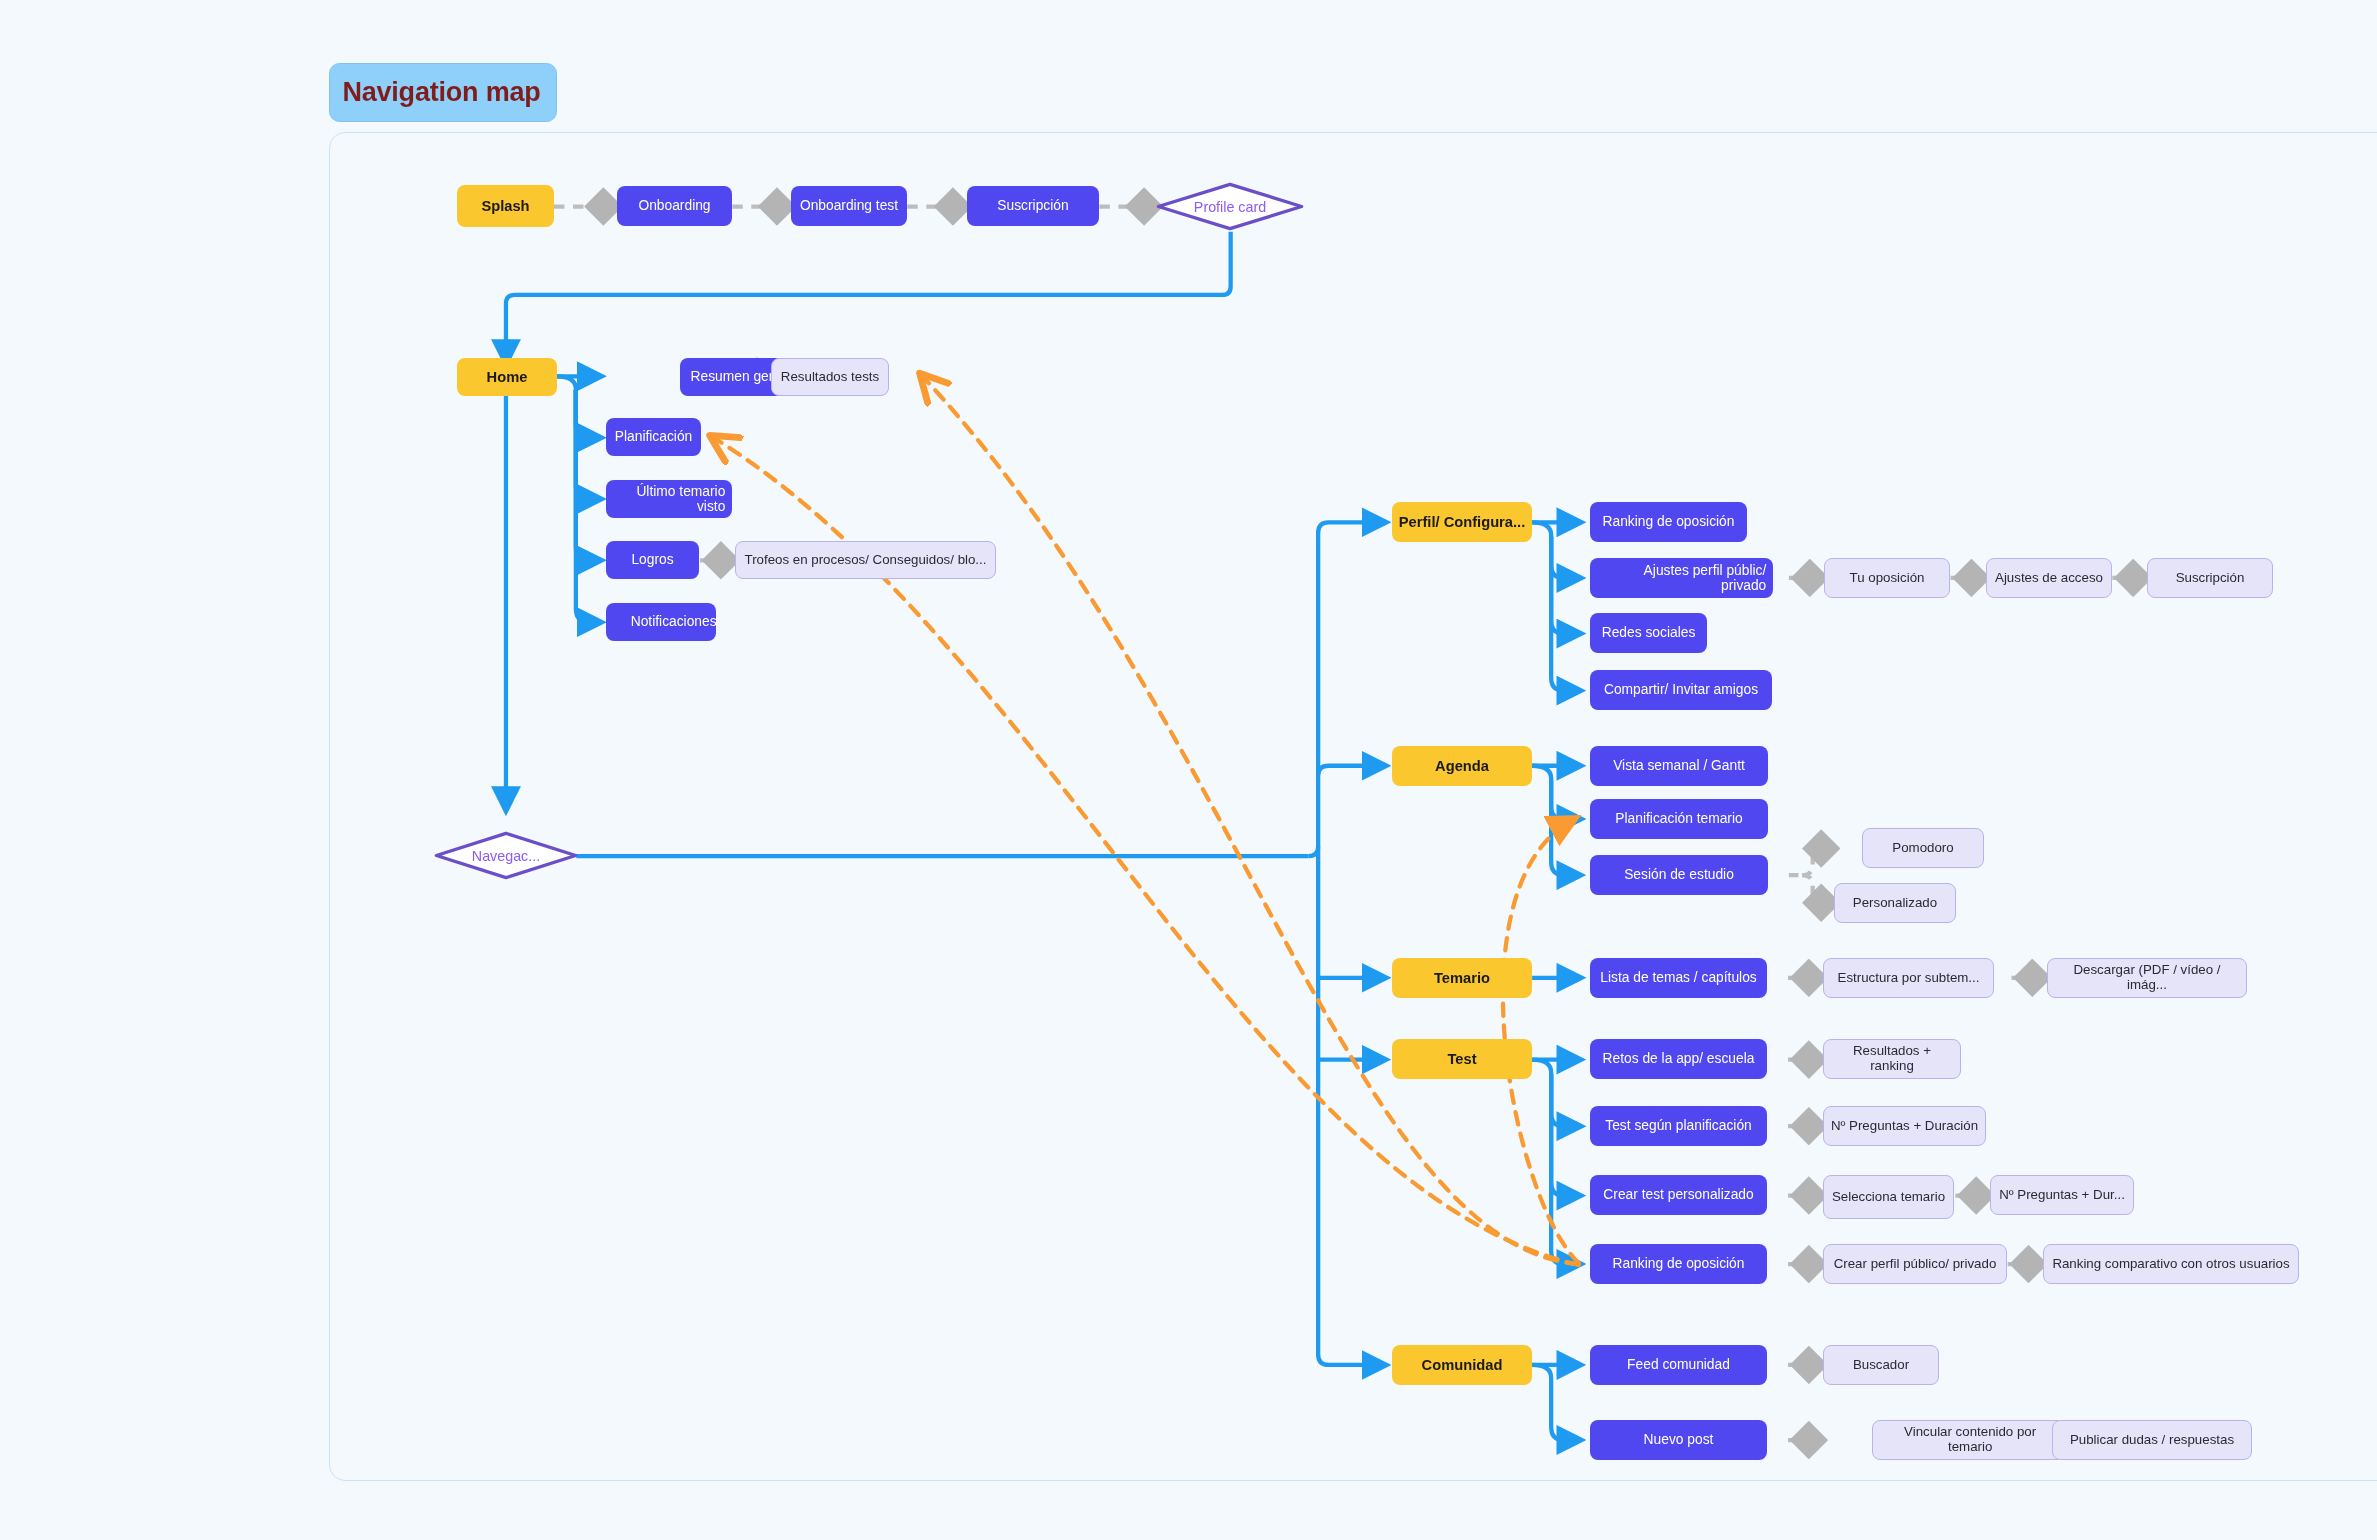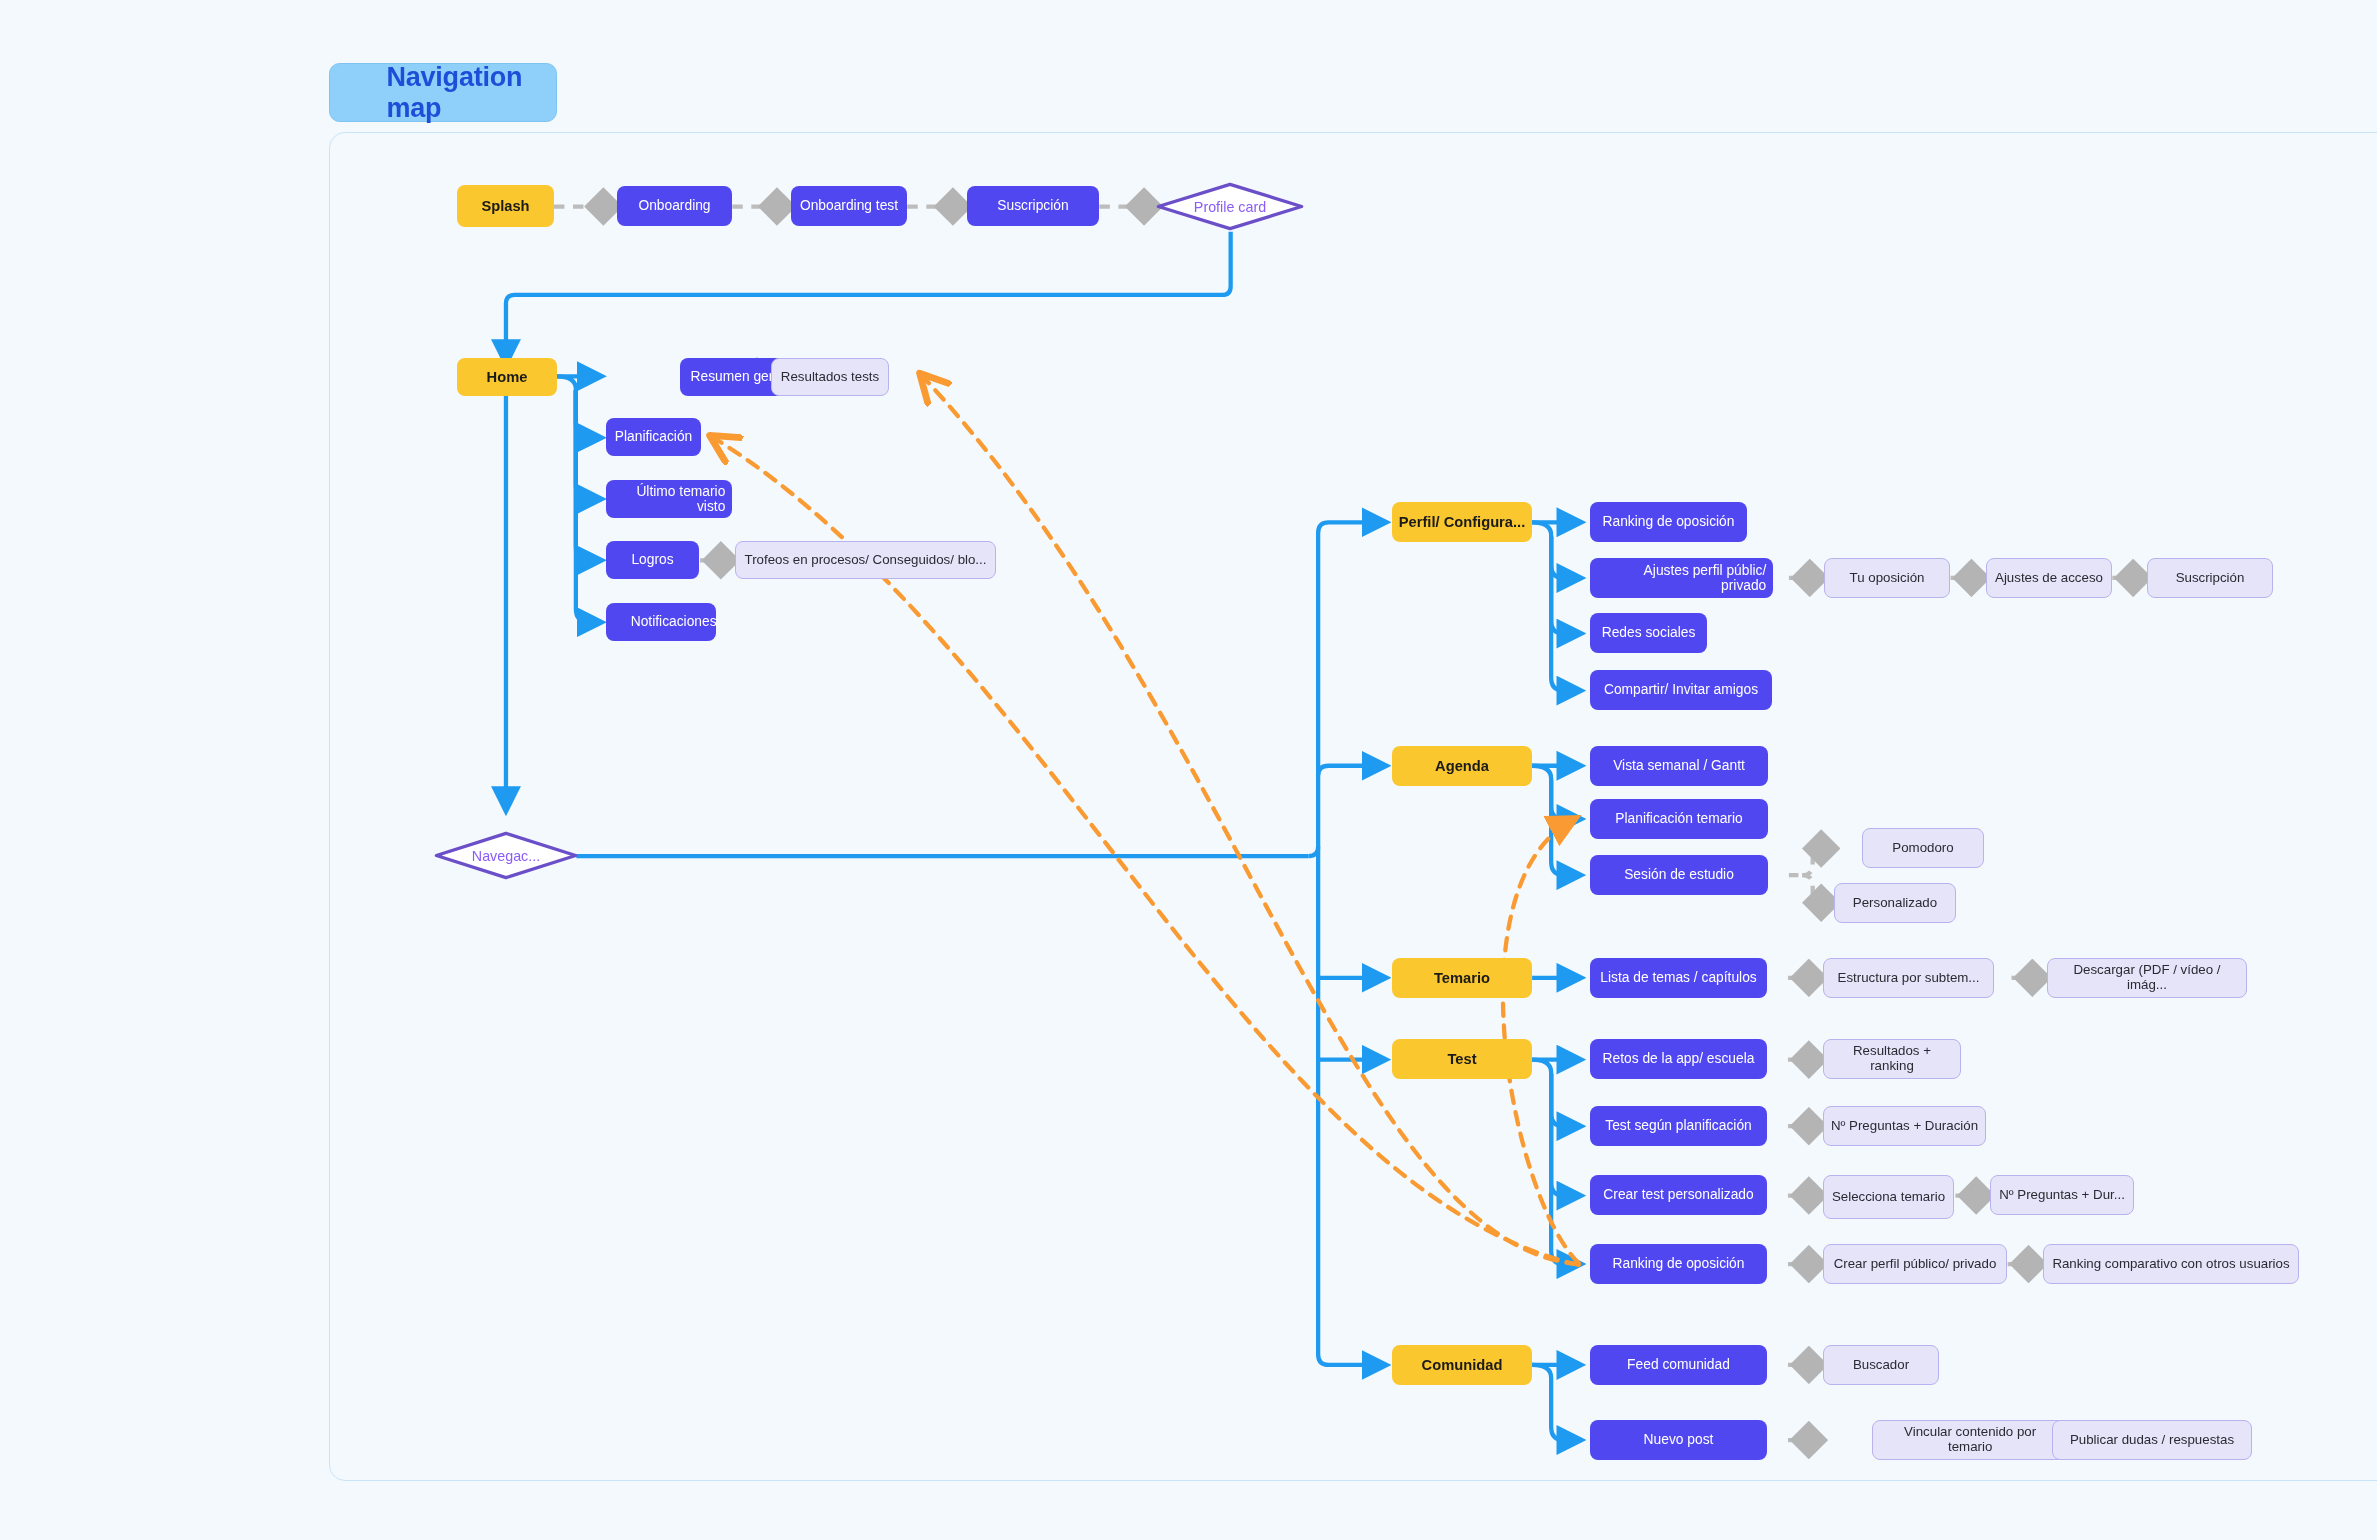--- a/index.html
+++ b/index.html
@@ -18,21 +18,21 @@
     left:329px;top:63px;
     width:228px;height:59px;
     background:#8FD0FB;
     border:1.4px solid #7FC3F0;
     border-radius:10.5px;
     display:flex;align-items:center;
     box-sizing:border-box;
     padding-left:12.4px;
   }
   .title-chip span{
-    font-size:27px;font-weight:bold;color:#1d4ed8;letter-spacing:-0.2px;margin-left:44px;
+    font-size:27px;font-weight:bold;color:#7f1d1d;letter-spacing:-0.2px;
   }
 
   
   .canvas-frame{
     position:absolute;
     left:329px;top:132px;
     width:2081px;height:1349px;
     border:1.9px solid #C9E4F7;
     border-radius:16px;
     box-sizing:border-box;

